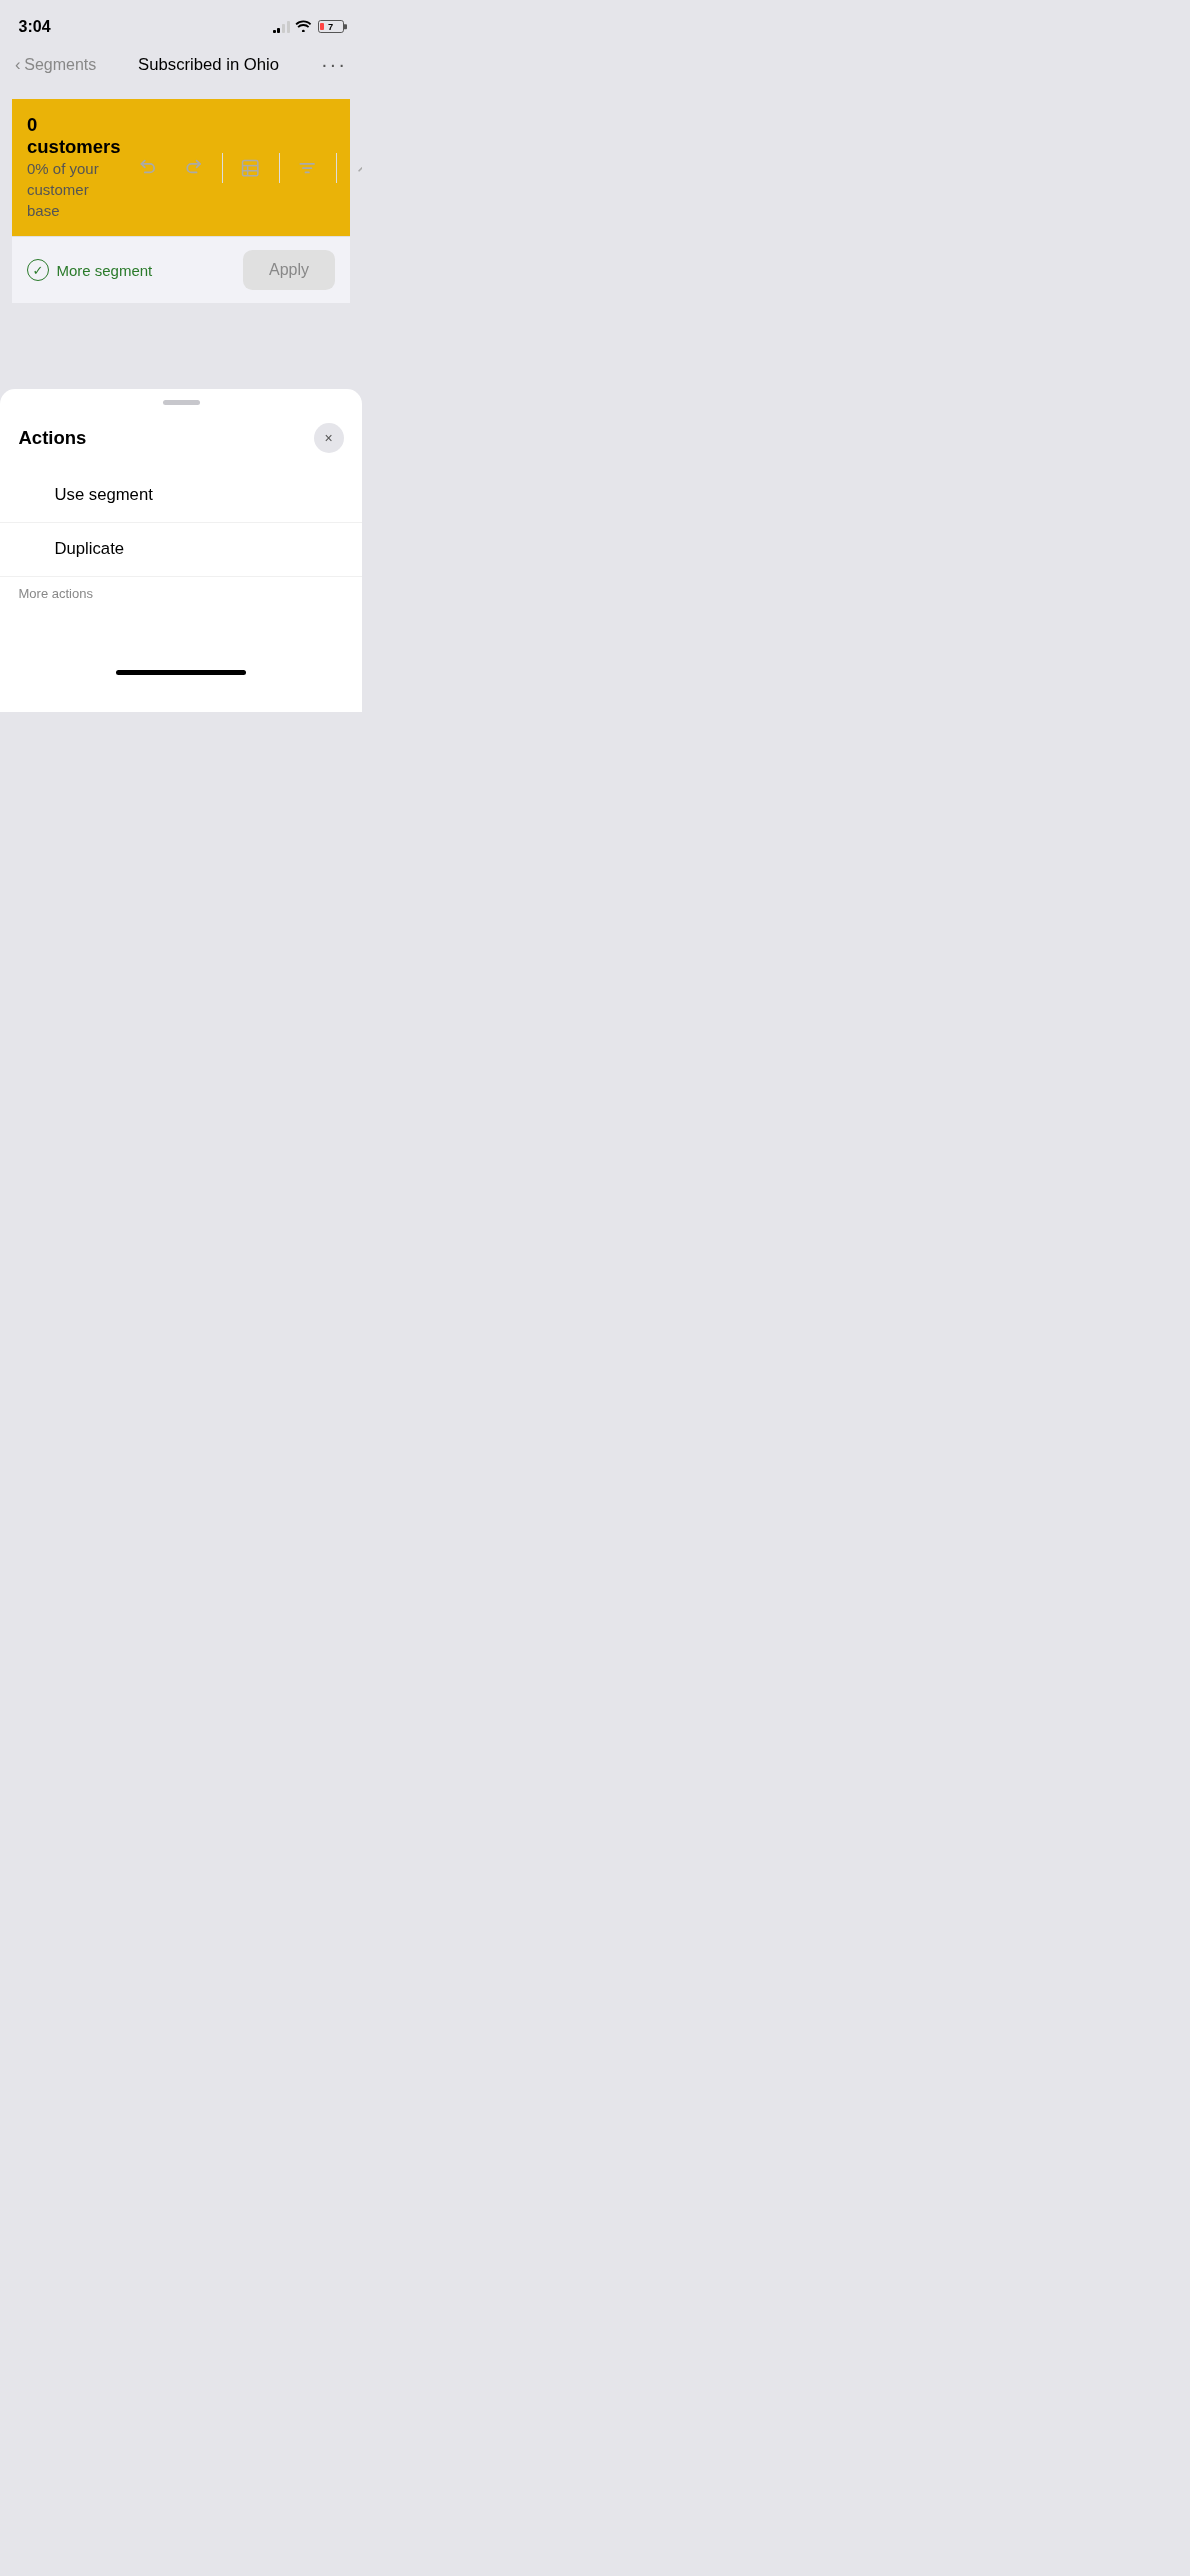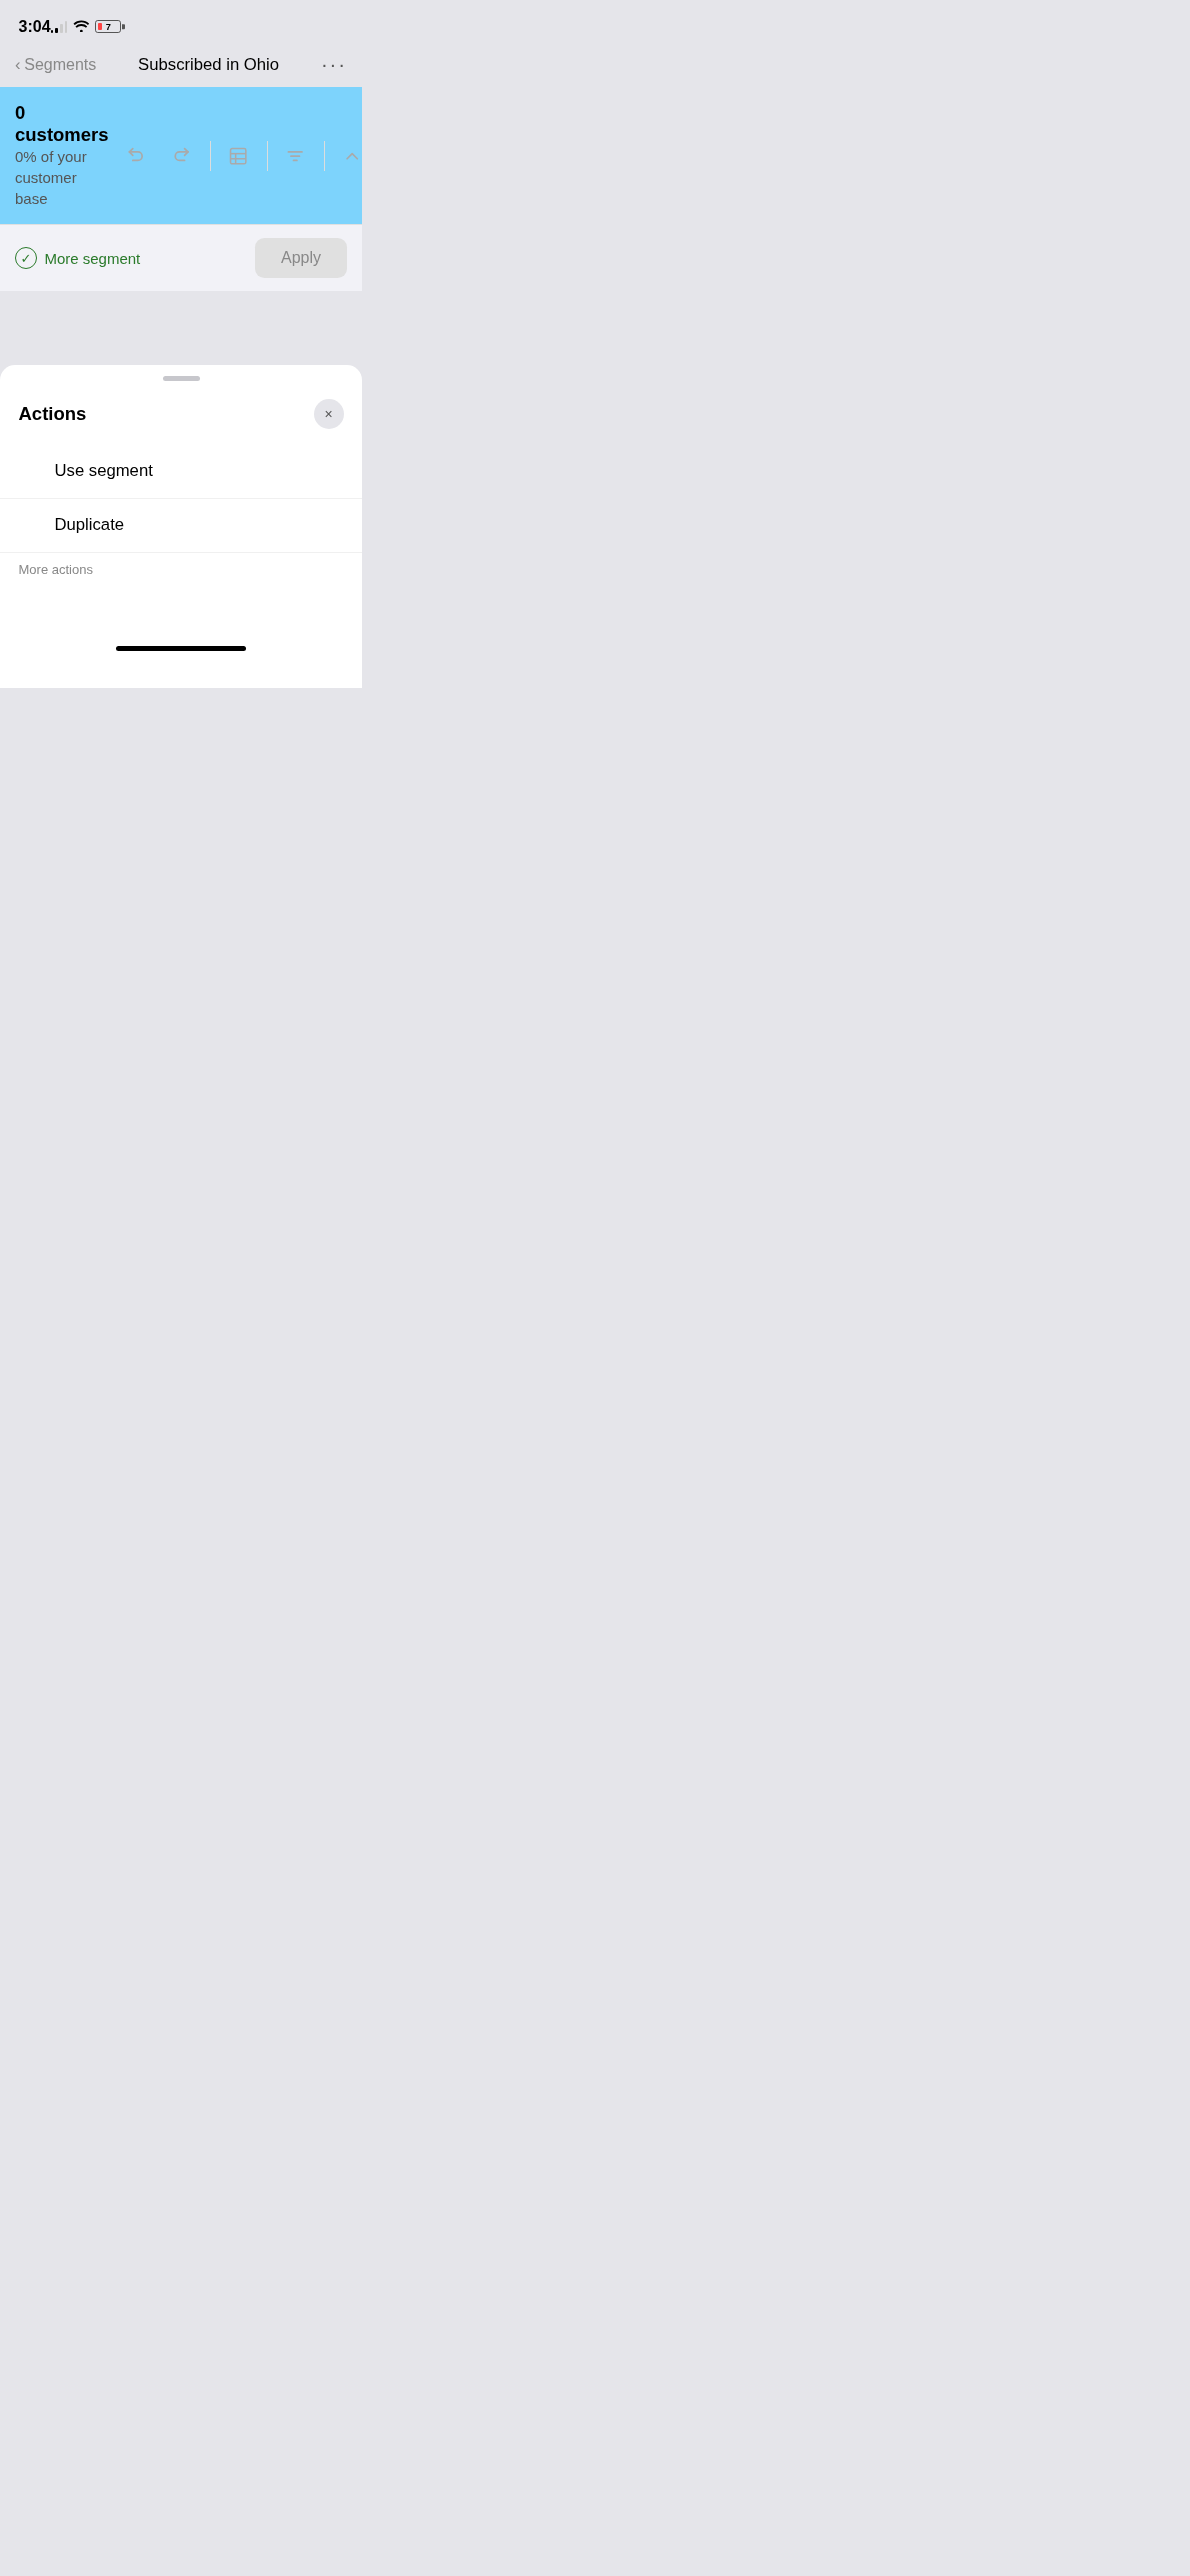--- a/index.html
+++ b/index.html
@@ -10,20 +10,21 @@
       font-family: -apple-system, BlinkMacSystemFont, 'SF Pro Text', 'Helvetica Neue', sans-serif;
       width: 362px;
       min-height: 783px;
       position: relative;
       overflow-x: hidden;
     }
 
     
     .status-bar {
       display: flex;
+      justify-content: space-between;
       align-items: center;
       padding: 13px 18.5px 5.6px 18.5px;
       background: #e5e5ea;
       height: 46px;
     }
 
     .status-time {
       font-size: 16px;
       font-weight: 600;
       color: #000;
@@ -138,23 +139,23 @@
 
     .nav-more {
       font-size: 20.4px;
       color: #555;
       cursor: pointer;
       letter-spacing: 1.9px;
     }
 
     
     .segment-card {
-      background: #7dd3fc;
+      background: #eab308;
       border-radius: 0;
-      margin: 0;
+      margin: 12px;
     }
 
     
     .customers-row {
       display: flex;
       align-items: center;
       padding: 15px 15px 15px 15px;
       border-bottom: 0.9px solid #e0e0e0;
     }
 

